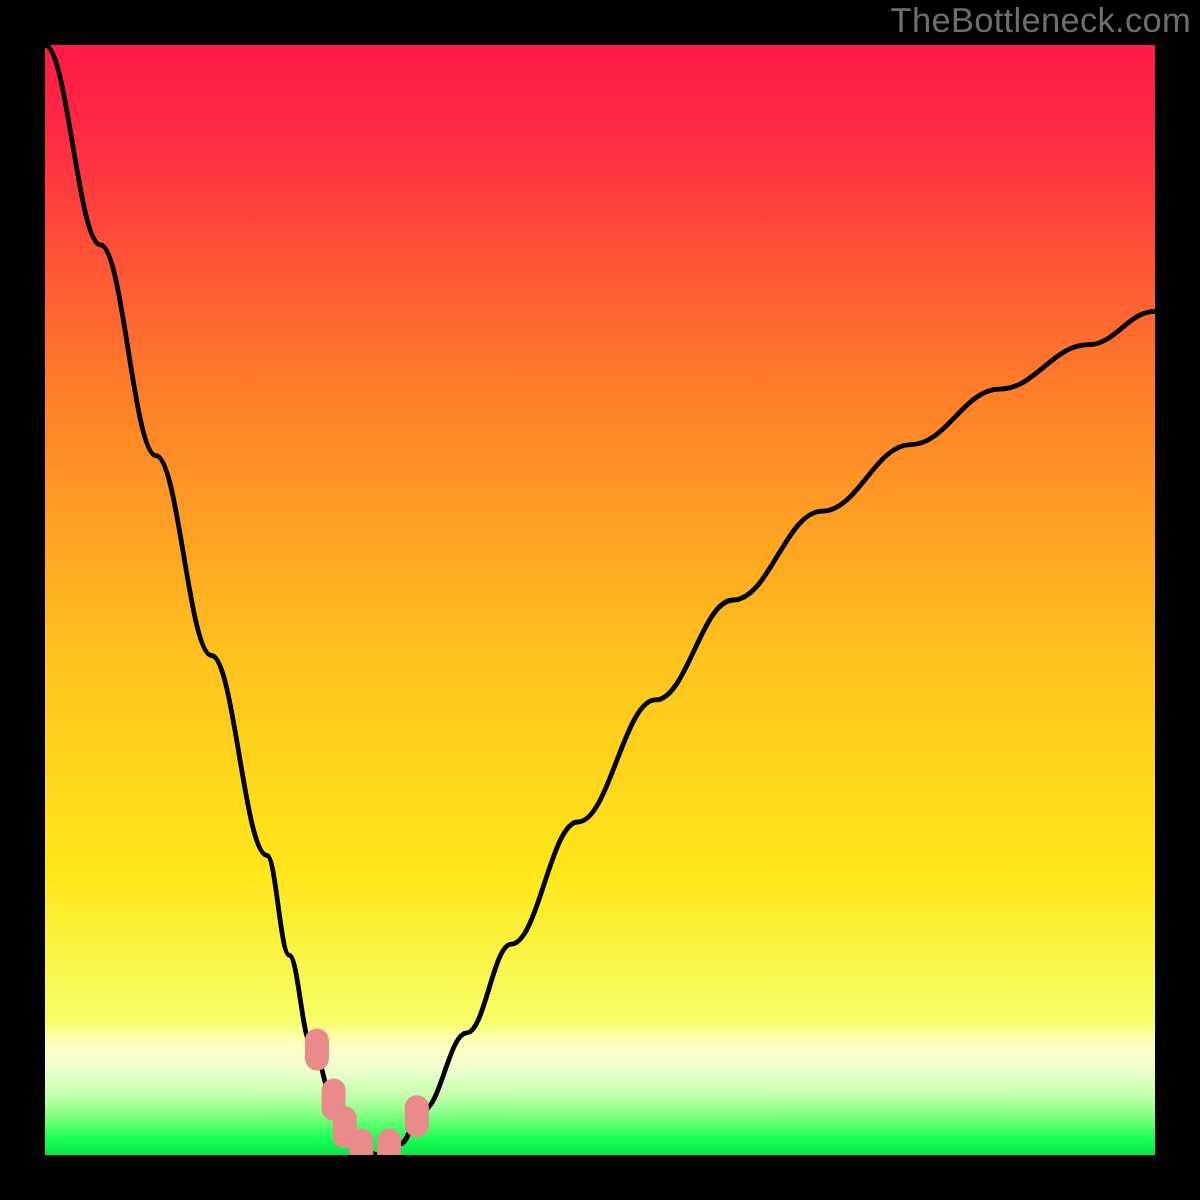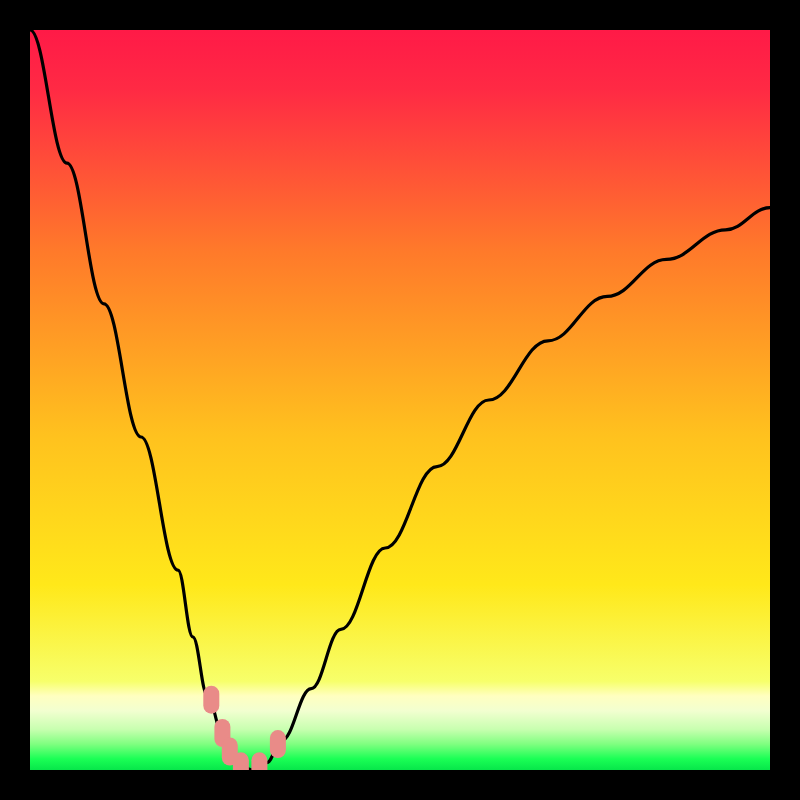--- a/index.html
+++ b/index.html
@@ -64,13 +64,14 @@
     <g id="marker-group">
         <rect x="173.3" y="655.7" width="16" height="28" rx="8" fill="#e98b88"></rect>
         <rect x="184.4" y="689.0" width="16" height="28" rx="8" fill="#e98b88"></rect>
         <rect x="191.8" y="707.5" width="16" height="28" rx="8" fill="#e98b88"></rect>
         <rect x="202.9" y="722.3" width="16" height="28" rx="8" fill="#e98b88"></rect>
         <rect x="221.4" y="722.3" width="16" height="28" rx="8" fill="#e98b88"></rect>
         <rect x="239.9" y="700.1" width="16" height="28" rx="8" fill="#e98b88"></rect>
       </g>
   </svg>
 
+  <div class="watermark">TheBottleneck.com</div>
 </div>
 
 </body></html>

